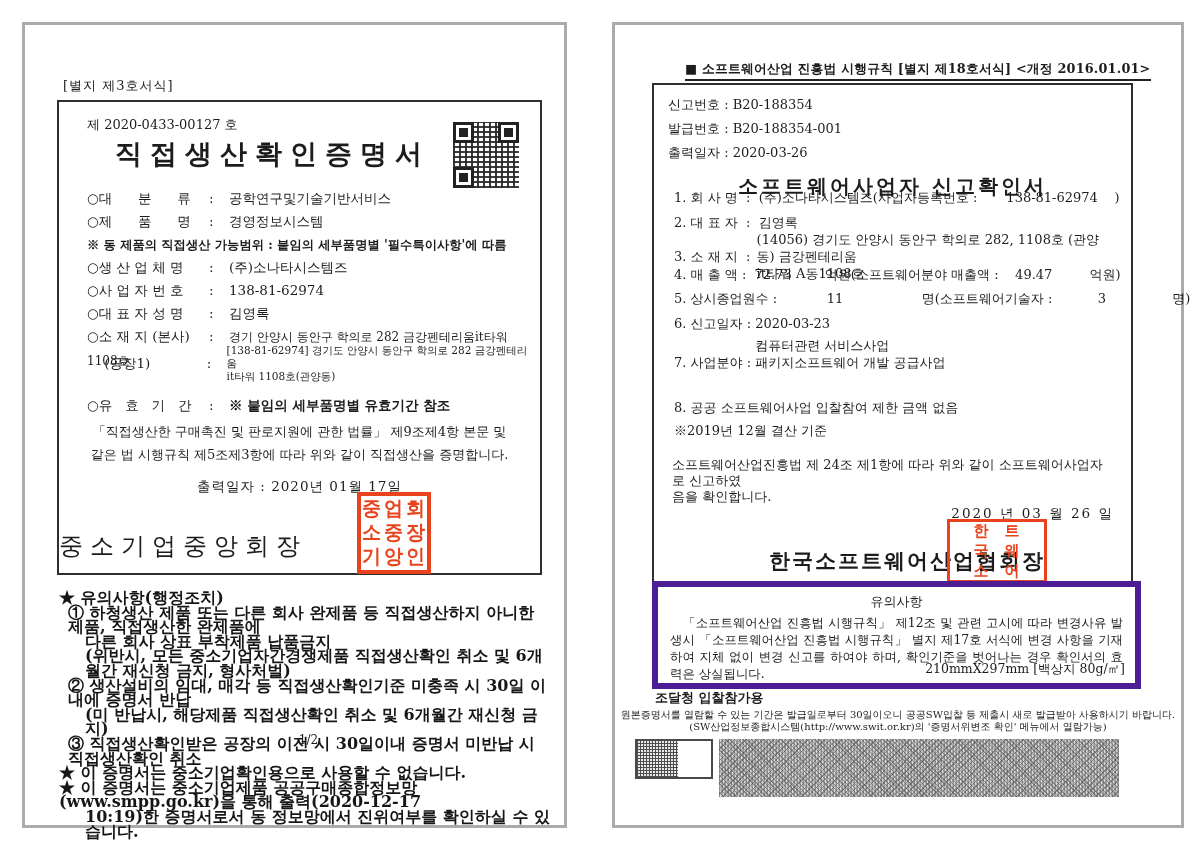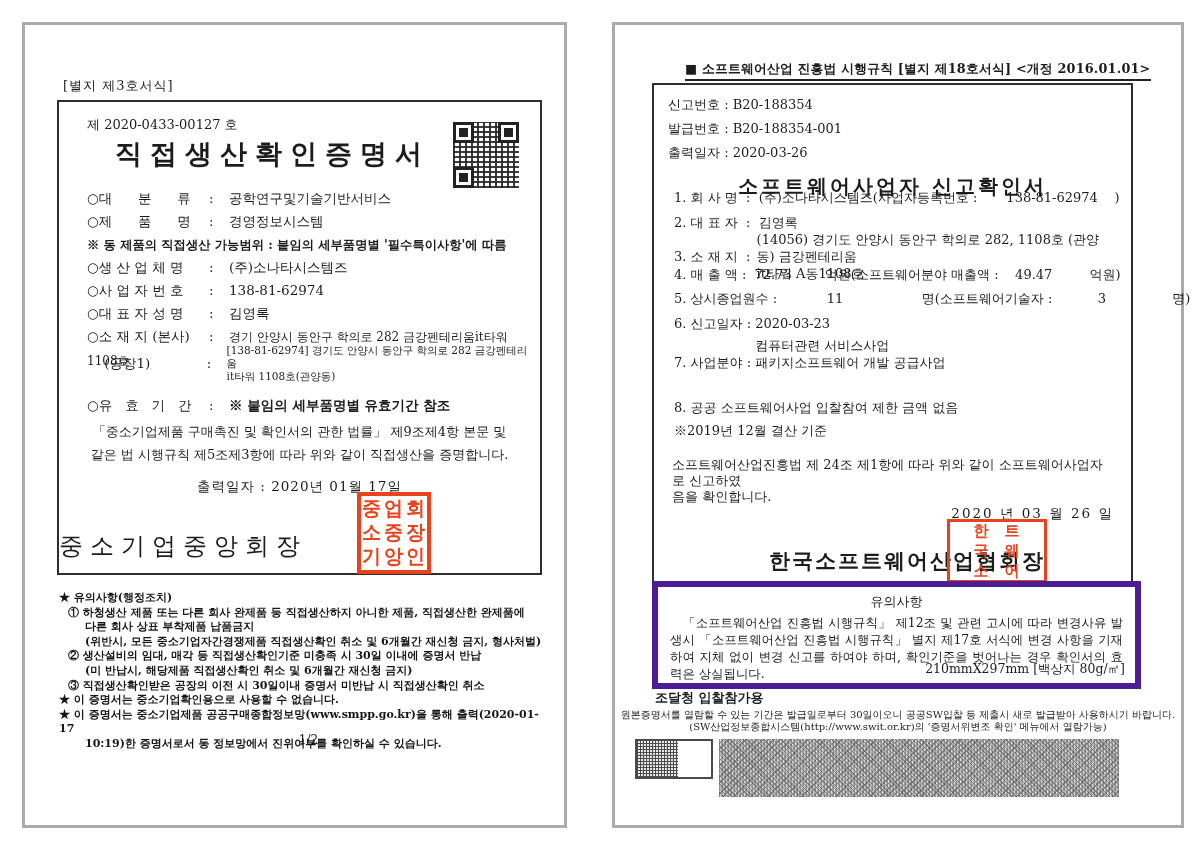--- a/index.html
+++ b/index.html
@@ -40,21 +40,21 @@
   .row-factory .val{font-size:10.5px;line-height:13px;}
   .row-validity{margin-top:16px;}
   .row-validity .val{font-weight:bold;font-size:13.5px;}
   .l-body{left:18px;right:18px;top:318px;text-align:center;font-size:13px;line-height:23px;}
   .l-print-date{left:0;right:0;top:376px;text-align:center;font-size:13.5px;letter-spacing:1px;}
   .l-issuer{left:0;right:0;top:428px;font-size:24px;letter-spacing:7px;}
   .seal{border:4px solid #e8431c;color:#e8431c;display:flex;flex-direction:row;
         justify-content:space-between;font-weight:bold;overflow:hidden;background:rgba(255,255,255,0);}
   .seal div{text-align:center;letter-spacing:1px;transform:scaleY(1.05);}
   .seal-left{left:298px;top:390px;width:66px;height:70px;padding:2px 0;font-size:19px;line-height:23px;}
-  .notes{left:30px;right:12px;top:566px;font-size:11px;font-weight:bold;line-height:14.6px;color:#161616;}
+  .notes{left:30px;right:12px;top:566px;font-size:16px;font-weight:bold;line-height:14.6px;color:#161616;}
   .n0{padding-left:4px;}
   .n1{padding-left:13px;}
   .n2{padding-left:30px;}
   .page-no{left:0;right:0;top:708px;text-align:center;font-size:12px;padding-left:28px;}
 
   
   .rd-header{left:37px;top:36px;font-size:12.8px;font-weight:bold;border-bottom:2px solid #222;
              padding-bottom:1px;letter-spacing:0.2px;margin-left:33px;}
   .main-box{left:37px;top:58px;width:477px;height:500px;border:2px solid #2e2e2e;}
   .meta{left:14px;top:8px;font-size:13px;line-height:24px;}
@@ -126,21 +126,21 @@
           <span class="col">:</span>
           <span class="val preline">[138-81-62974] 경기도 안양시 동안구 학의로 282 금강펜테리움
 it타워 1108호(관양동)</span>
       </div>
       <div class="row row-validity">
         <span class="lab">○유   효   기   간</span><span class="col">:</span><span class="val">※ 붙임의 세부품명별 유효기간 참조</span>
       </div>
     </div>
 
     <div class="abs l-body">
-      <div>「중소기업제품 구매촉진 및 확인서의 관한 법률」 제9조제4항 본문 및</div>
+      <div>「직접생산한 구매촉진 및 판로지원에 관한 법률」 제9조제4항 본문 및</div>
       <div>같은 법 시행규칙 제5조제3항에 따라 위와 같이 직접생산을 증명합니다.</div>
     </div>
 
     <div class="abs l-print-date">출력일자 : 2020년 01월 17일</div>
     <div class="abs l-issuer">중소기업중앙회장</div>
 
     <div class="abs seal seal-left">
       <div>중소기</div>
       <div>업중앙</div>
       <div>회장인</div>
@@ -149,21 +149,21 @@
 
   <div class="abs notes">
     <div class="n0">★ 유의사항(행정조치)</div>
     <div class="n1">① 하청생산 제품 또는 다른 회사 완제품 등 직접생산하지 아니한 제품, 직접생산한 완제품에</div>
     <div class="n2">다른 회사 상표 부착제품 납품금지</div>
     <div class="n2">(위반시, 모든 중소기업자간경쟁제품 직접생산확인 취소 및 6개월간 재신청 금지, 형사처벌)</div>
     <div class="n1">② 생산설비의 임대, 매각 등 직접생산확인기준 미충족 시 30일 이내에 증명서 반납</div>
     <div class="n2">(미 반납시, 해당제품 직접생산확인 취소 및 6개월간 재신청 금지)</div>
     <div class="n1">③ 직접생산확인받은 공장의 이전 시 30일이내 증명서 미반납 시 직접생산확인 취소</div>
     <div class="n0">★ 이 증명서는 중소기업확인용으로 사용할 수 없습니다.</div>
-    <div class="n0">★ 이 증명서는 중소기업제품 공공구매종합정보망(www.smpp.go.kr)을 통해 출력(2020-01-17</div>
+    <div class="n0">★ 이 증명서는 중소기업제품 공공구매종합정보망(www.smpp.go.kr)을 통해 출력(2020-12-17</div>
     <div class="n2">10:19)한 증명서로서 동 정보망에서 진위여부를 확인하실 수 있습니다.</div>
   </div>
 
   <div class="abs page-no">1/2</div>
 </div>
 
 <div class="sheet" id="sheet-right">
   <div class="abs rd-header">■ 소프트웨어산업 진흥법 시행규칙 [별지 제18호서식] &lt;개정 2016.01.01&gt;</div>
 
   <div class="abs main-box">

